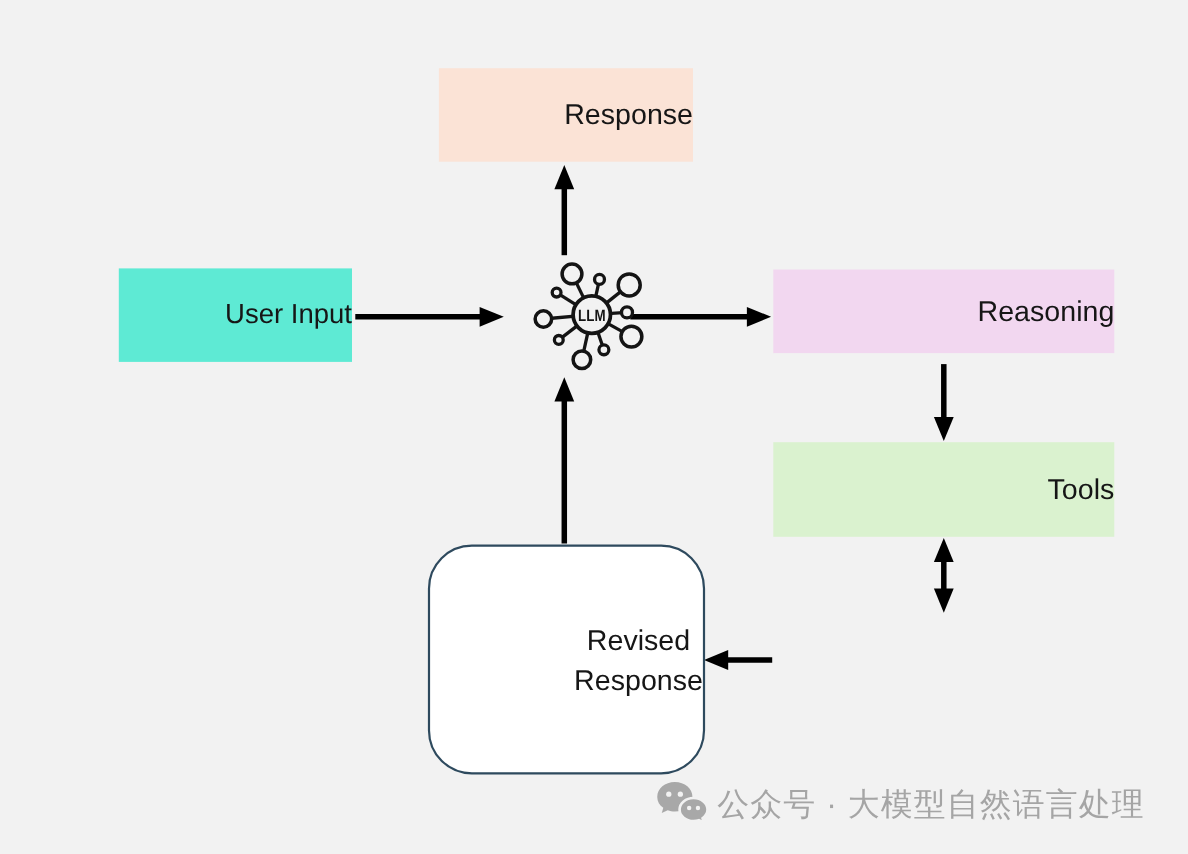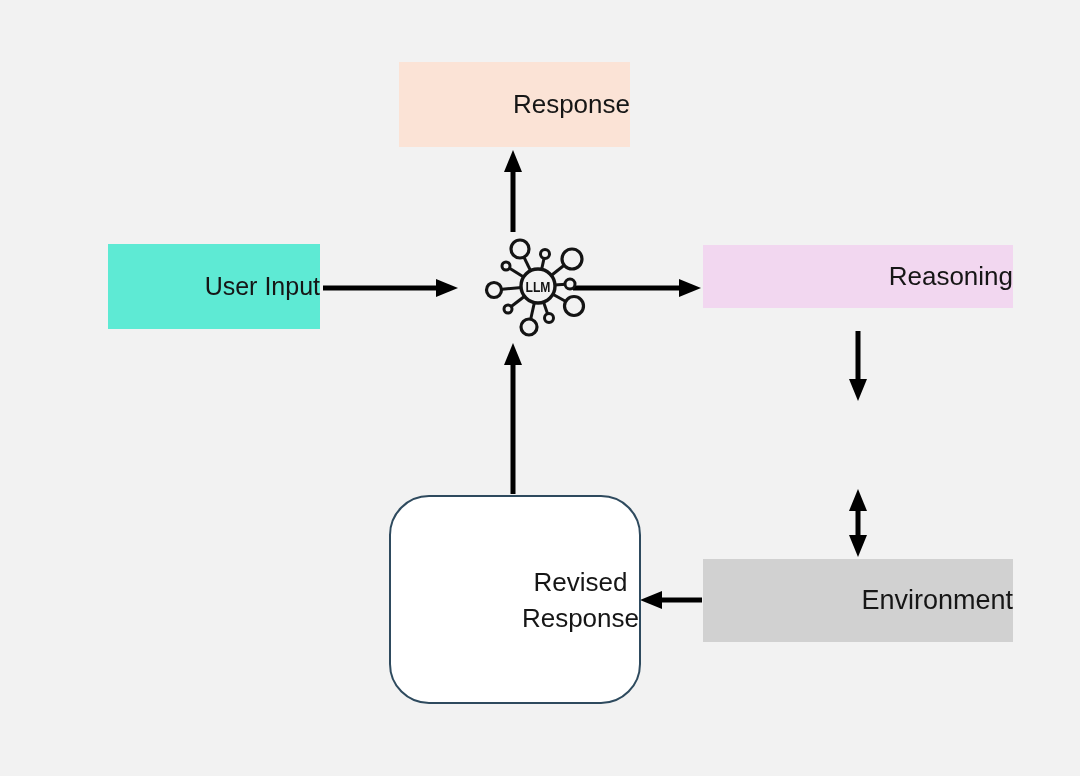--- a/index.html
+++ b/index.html
@@ -16,21 +16,21 @@
   .edge-head { fill: var(--arrow, #000); }
 
   .node {
     position: absolute;
     display: flex; align-items: center; justify-content: flex-end;
     font-size: 26px; color: #161616;
     text-align: center;
   }
   .node-response    { left: 399px; top:  62px; width: 231px; height: 85px; }
   .node-user-input  { left: 108px; top: 244px; width: 212px; height: 85px; font-size: 25px; }
-  .node-reasoning   { left: 703px; top: 245px; width: 310px; height: 63px; }
+  .node-reasoning   { left: 703px; top: 245px; width: 310px; height: 76px; }
   .node-tools       { left: 703px; top: 402px; width: 310px; height: 86px; }
   .node-environment { left: 703px; top: 559px; width: 310px; height: 83px; font-size: 27px; }
   .node-revised {
     left: 389px; top: 495px; width: 248px; height: 205px;
     border-radius: 40px; border: 2.5px solid #2E4A5E;
     background: #FFFFFF;
     line-height: 36px; white-space: pre-line;
   }
 
   .llm-wrap { position: absolute; left: 483px; top: 231px; width: 112px; height: 112px; }
@@ -98,24 +98,24 @@
   </div>
 
   <div class="node node-user-input" style="background-color: #5eead4;">
     <span>User Input</span>
   </div>
 
   <div class="node node-reasoning" style="background-color: rgb(242, 215, 240);">
     <span>Reasoning</span>
   </div>
 
+  <div class="node node-tools" style="background-color: rgb(218, 242, 207);">
+    <span>Tools</span>
+  </div>
 
-  <div class="node node-environment" style="background-color: rgb(209, 209, 209);">
-    <span>Environment</span>
-  </div>
 
   <div class="node node-revised" style="border-color: rgb(46, 74, 94);">
     <span>Revised
 Response</span>
   </div>
 
   <div class="llm-wrap">
     <svg viewBox="0 0 112 112" width="112" height="112">
 
       <line class="llm-line" x1="55" y1="55" x2="37" y2="18"></line>
@@ -138,14 +138,34 @@
       <circle class="llm-stroke" stroke-width="3.2" cx="91" cy="75" r="9.5"></circle>
       <circle class="llm-stroke" stroke-width="3" cx="25" cy="78" r="4"></circle>
       <circle class="llm-stroke" stroke-width="3" cx="66" cy="87" r="4.5"></circle>
       <circle class="llm-stroke" stroke-width="3.2" cx="46" cy="96" r="8"></circle>
 
       <circle class="llm-stroke" stroke-width="3.4" cx="55" cy="55" r="17"></circle>
       <text class="llm-label" x="55" y="60.5" text-anchor="middle" textLength="25" lengthAdjust="spacingAndGlyphs">LLM</text>
     </svg>
   </div>
 
+  <div class="watermark" style="color: rgb(165, 165, 165);">
+    <svg class="wechat-icon" viewBox="0 0 48 44">
+      <g fill="#A8A8A8">
+
+        <path d="M17.5 1 C8.5 1 1.5 7 1.5 14.5 C1.5 18.6 3.6 22 7 24.4 L5.6 29.2 L11 26.6 C13 27.3 15.2 27.8 17.5 27.8 C26.5 27.8 33.5 21.9 33.5 14.5 C33.5 7 26.5 1 17.5 1 Z"></path>
+
+        <path d="M34.5 15.5 C27.4 15.5 21.8 20.2 21.8 26 C21.8 31.8 27.4 36.5 34.5 36.5 C36.2 36.5 37.9 36.2 39.4 35.7 L43.9 37.9 L42.7 33.9 C45.3 32 47.2 29.2 47.2 26 C47.2 20.2 41.6 15.5 34.5 15.5 Z" stroke="#F2F2F2" stroke-width="2.4"></path>
+      </g>
+
+      <g fill="#F2F2F2">
+        <circle cx="12" cy="12" r="2.4"></circle>
+        <circle cx="22.5" cy="12" r="2.4"></circle>
+      </g>
+      <g fill="#F2F2F2">
+        <circle cx="30.5" cy="24.5" r="2"></circle>
+        <circle cx="38.5" cy="24.5" r="2"></circle>
+      </g>
+    </svg>
+    <span class="watermark-text">公众号 · 大模型自然语言处理</span>
+  </div>
 
 </div>
 
 </body></html>

